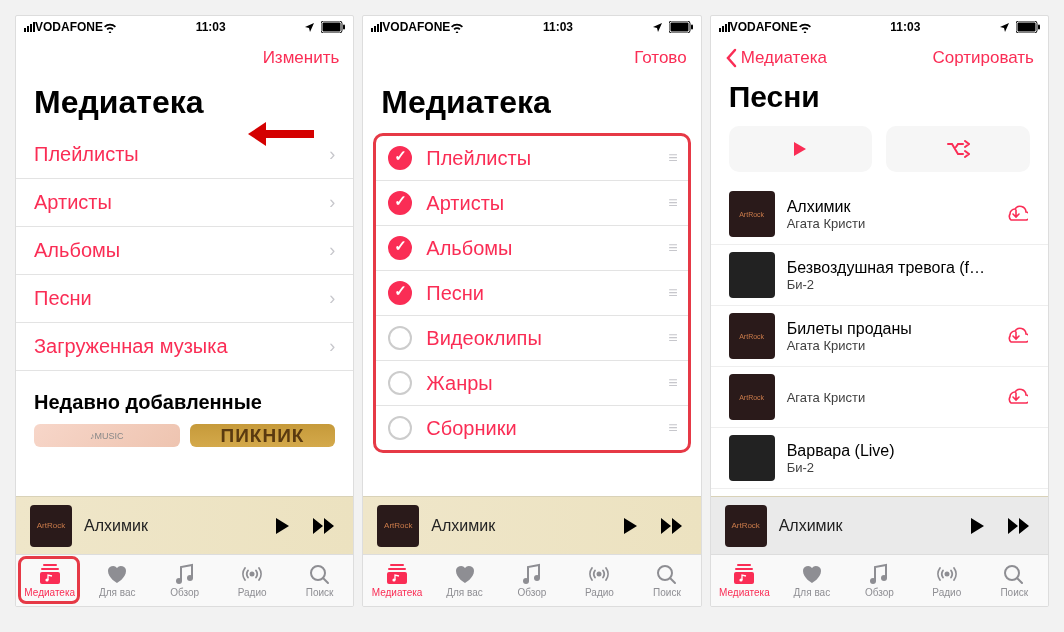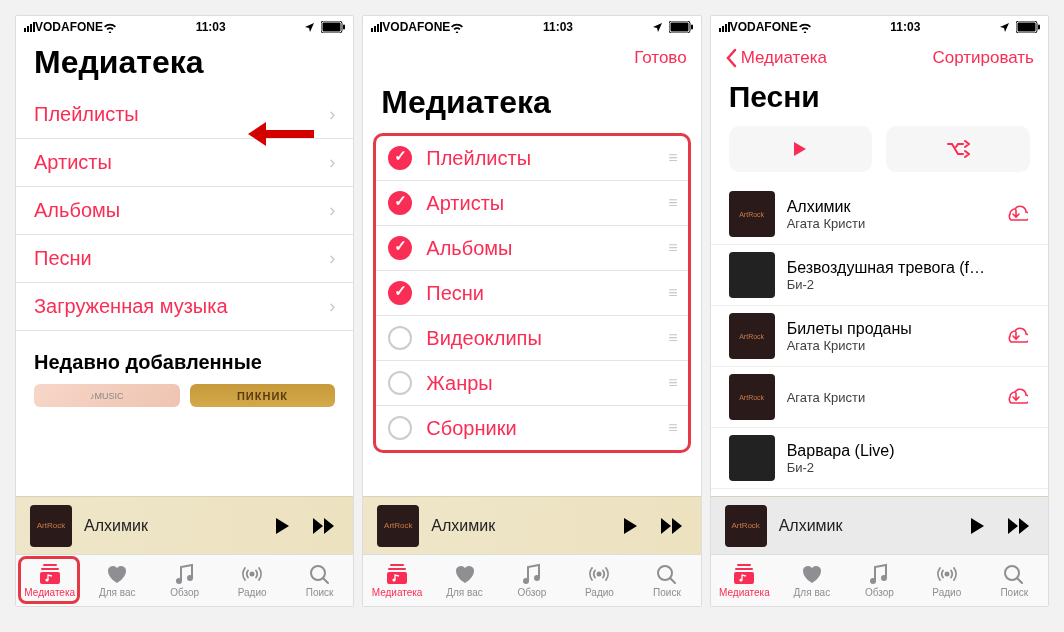--- a/index.html
+++ b/index.html
@@ -69,21 +69,21 @@
   }
   .row-label { flex:1; }
   .chevron { color:#c7c7cc; font-size:18px; }
   .section-header {
     font-size: 20px; font-weight:700;
     padding: 20px 18px 10px; color:#000;
   }
   .recent-row { display:flex; gap:10px; padding: 0 18px; }
   .album-art { width:150px; height:23px; border-radius:6px; overflow:hidden; }
   .art1 { background: linear-gradient(135deg,#f7d6c9,#eec4b0); display:flex;align-items:center;justify-content:center;font-size:9px;color:#888;}
-  .art2 { background: linear-gradient(#c69a3a,#d4a94b); display:flex;align-items:center;justify-content:center;font-weight:bold;color:#5a3a10;font-size:11px;letter-spacing:1px;}
+  .art2 { background: linear-gradient(#c69a3a,#d4a94b); display:flex;align-items:center;justify-content:center;font-weight:bold;color:#5a3a10;font-size:19px;letter-spacing:1px;}
 
   .now-playing {
     height: 58px;
     background: linear-gradient(to right,#efe6c9 0%,#ece2c0 100%);
     border-top:1px solid #d9d2b8;
     display:flex; align-items:center; padding: 0 14px; gap:12px;
   }
   .np-art { width:42px;height:42px;background:#2a1a1a;border-radius:4px; display:flex;align-items:center;justify-content:center;color:#c97a4a;font-size:8px;}
   .np-title { flex:1; font-size:16px; color:#222; }
   .np-btn { width:30px; height:30px; display:flex;align-items:center;justify-content:center; cursor:pointer;}
@@ -155,20 +155,24 @@
     <div class="status-right">
       <svg width="11" height="11" viewBox="0 0 11 11">
           <path d="M10 1L1 5l4 1 1 4z" fill="#000"></path>
         </svg>
       <svg width="24" height="12" viewBox="0 0 24 12">
           <rect x="0" y="0" width="21" height="12" rx="2.5" fill="none" stroke="#000" stroke-width="1"></rect>
           <rect x="1.5" y="1.5" width="18" height="9" rx="1" fill="#000"></rect>
           <rect x="22" y="3.5" width="2" height="5" rx="1" fill="#000"></rect>
         </svg>
     </div>
+  </div>
+  <div class="nav-bar">
+    <div class="nav-spacer"></div>
+    <div class="nav-right">Изменить</div>
   </div>
   <h1 class="page-title">Медиатека</h1>
   <div class="arrow-annot">
     <svg width="70" height="36" viewBox="0 0 70 36">
         <path d="M68 18 L12 18" stroke="#d40000" stroke-width="8" fill="none"></path>
         <path d="M2 18 L20 6 L20 30 Z" fill="#d40000"></path>
       </svg>
   </div>
   <div class="list" id="lib-list">
       <div class="row">

